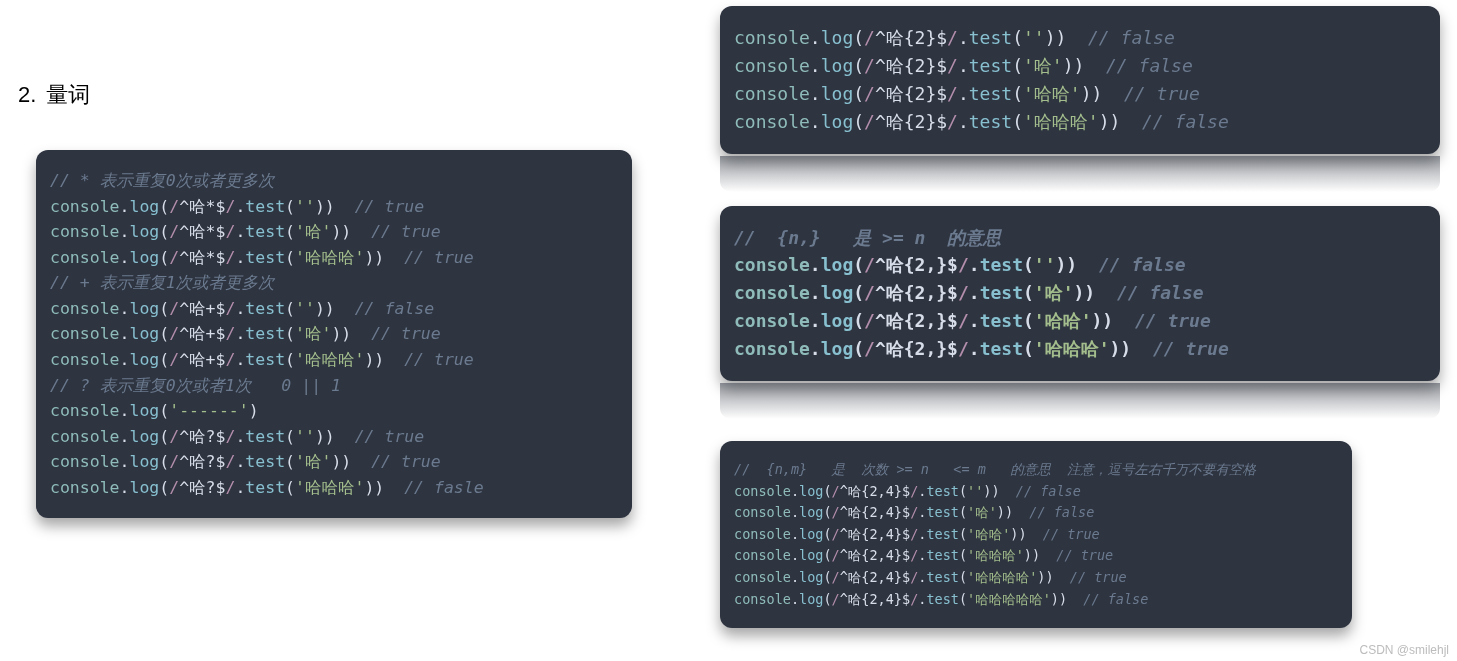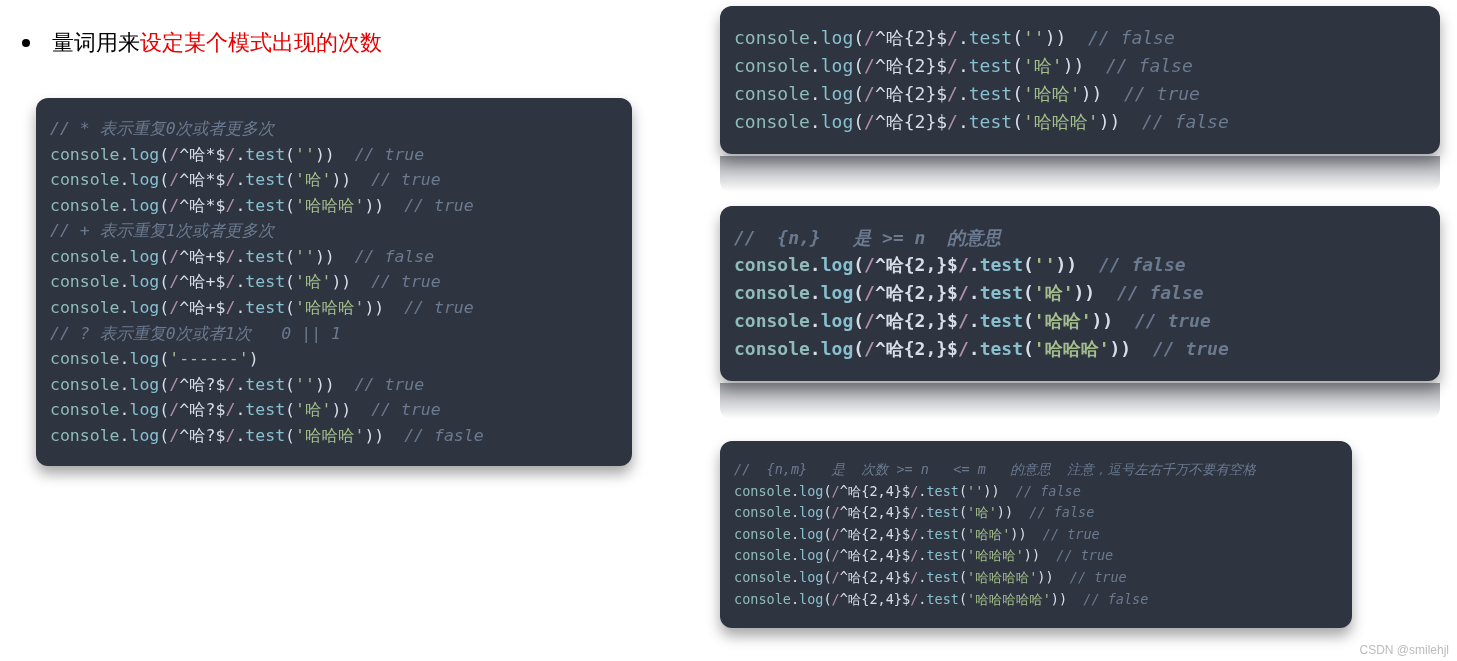--- a/index.html
+++ b/index.html
@@ -92,24 +92,22 @@
     font-size: 12px;
     color: #bcbcbc;
     font-family: Arial, sans-serif;
     margin-left: 12px;
   }
 </style>
 </head>
 <body>
 
 <div class="left-col">
-  <div class="bullet-row">
-    <span class="bullet-dot"></span>
-    <span>量词用来 </span>
-      <span class="bullet-red">设定某个模式出现的次数</span>
+  <div class="heading">
+    <span class="heading-num">2.</span><span>量词</span>
   </div>
 
   <div class="code-block cb1"><span class="c-comment">// * 表示重复0次或者更多次</span>
 <span class="c-obj">console</span><span class="c-dot">.</span><span class="c-method">log</span><span class="c-paren">(</span><span class="c-slash">/</span><span class="c-regbody">^哈*$</span><span class="c-slash">/</span><span class="c-dot">.</span><span class="c-method">test</span><span class="c-paren">(</span><span class="c-str">''</span><span class="c-paren">))  </span><span class="c-comment">// true</span>
 <span class="c-obj">console</span><span class="c-dot">.</span><span class="c-method">log</span><span class="c-paren">(</span><span class="c-slash">/</span><span class="c-regbody">^哈*$</span><span class="c-slash">/</span><span class="c-dot">.</span><span class="c-method">test</span><span class="c-paren">(</span><span class="c-str">'哈'</span><span class="c-paren">))  </span><span class="c-comment">// true</span>
 <span class="c-obj">console</span><span class="c-dot">.</span><span class="c-method">log</span><span class="c-paren">(</span><span class="c-slash">/</span><span class="c-regbody">^哈*$</span><span class="c-slash">/</span><span class="c-dot">.</span><span class="c-method">test</span><span class="c-paren">(</span><span class="c-str">'哈哈哈'</span><span class="c-paren">))  </span><span class="c-comment">// true</span>
 <span class="c-comment">// + 表示重复1次或者更多次</span>
 <span class="c-obj">console</span><span class="c-dot">.</span><span class="c-method">log</span><span class="c-paren">(</span><span class="c-slash">/</span><span class="c-regbody">^哈+$</span><span class="c-slash">/</span><span class="c-dot">.</span><span class="c-method">test</span><span class="c-paren">(</span><span class="c-str">''</span><span class="c-paren">))  </span><span class="c-comment">// false</span>
 <span class="c-obj">console</span><span class="c-dot">.</span><span class="c-method">log</span><span class="c-paren">(</span><span class="c-slash">/</span><span class="c-regbody">^哈+$</span><span class="c-slash">/</span><span class="c-dot">.</span><span class="c-method">test</span><span class="c-paren">(</span><span class="c-str">'哈'</span><span class="c-paren">))  </span><span class="c-comment">// true</span>
 <span class="c-obj">console</span><span class="c-dot">.</span><span class="c-method">log</span><span class="c-paren">(</span><span class="c-slash">/</span><span class="c-regbody">^哈+$</span><span class="c-slash">/</span><span class="c-dot">.</span><span class="c-method">test</span><span class="c-paren">(</span><span class="c-str">'哈哈哈'</span><span class="c-paren">))  </span><span class="c-comment">// true</span>

